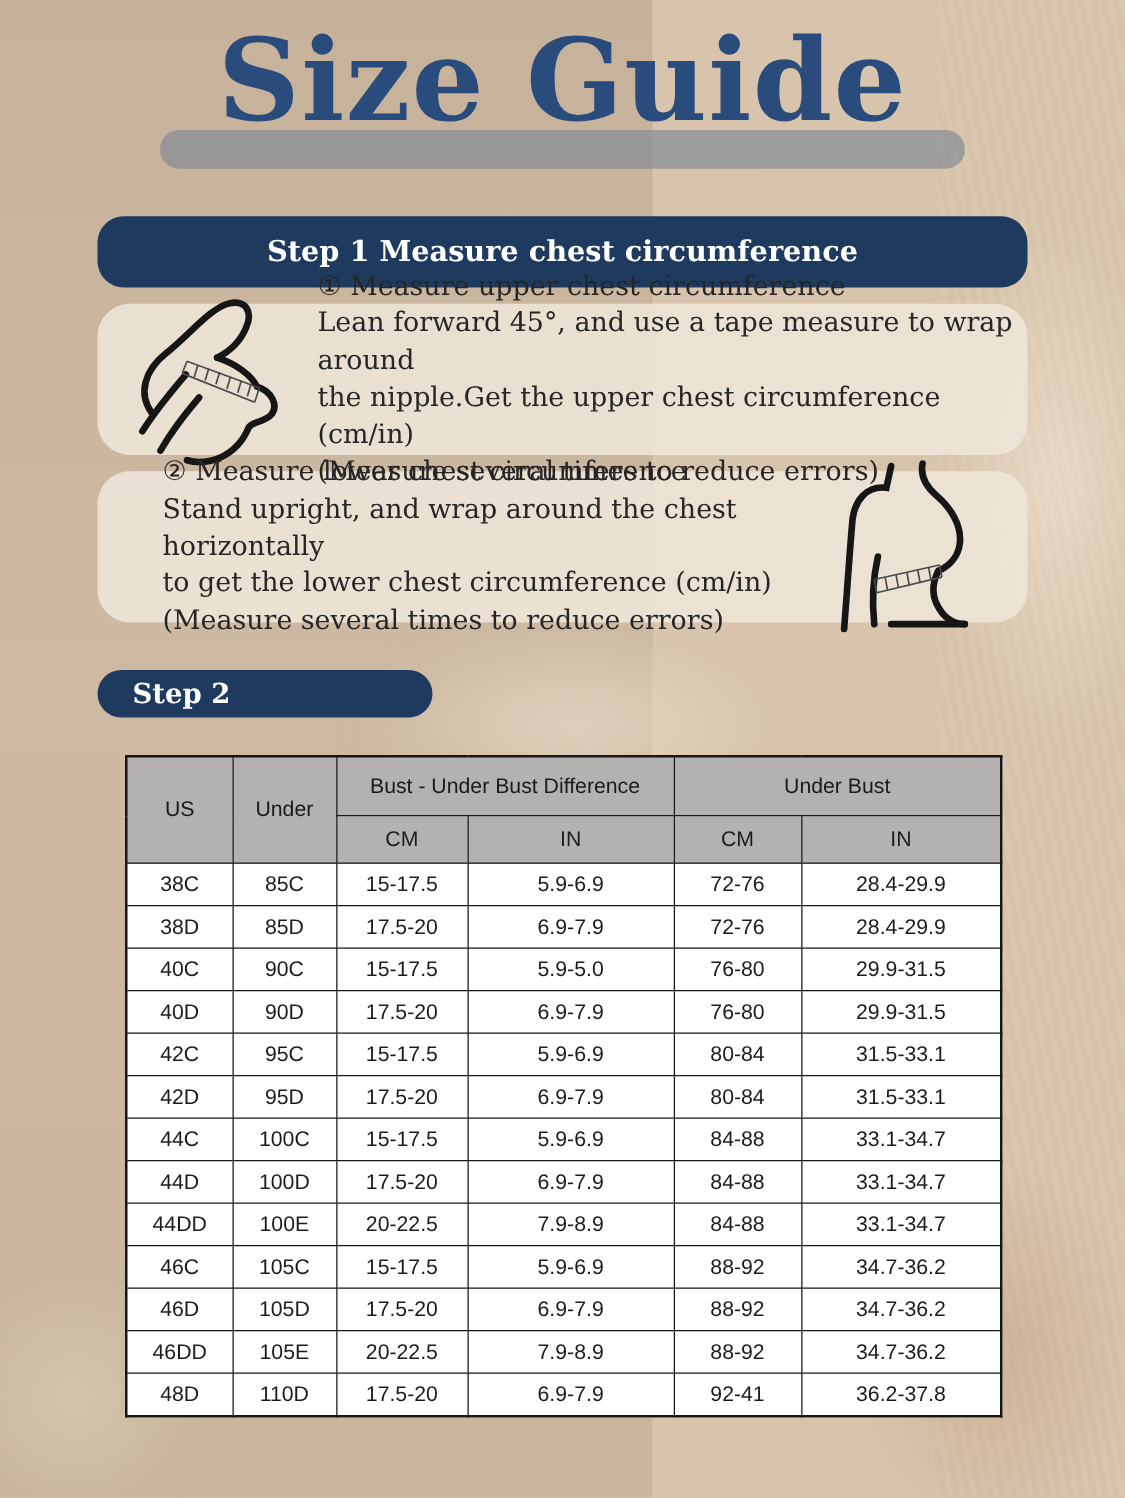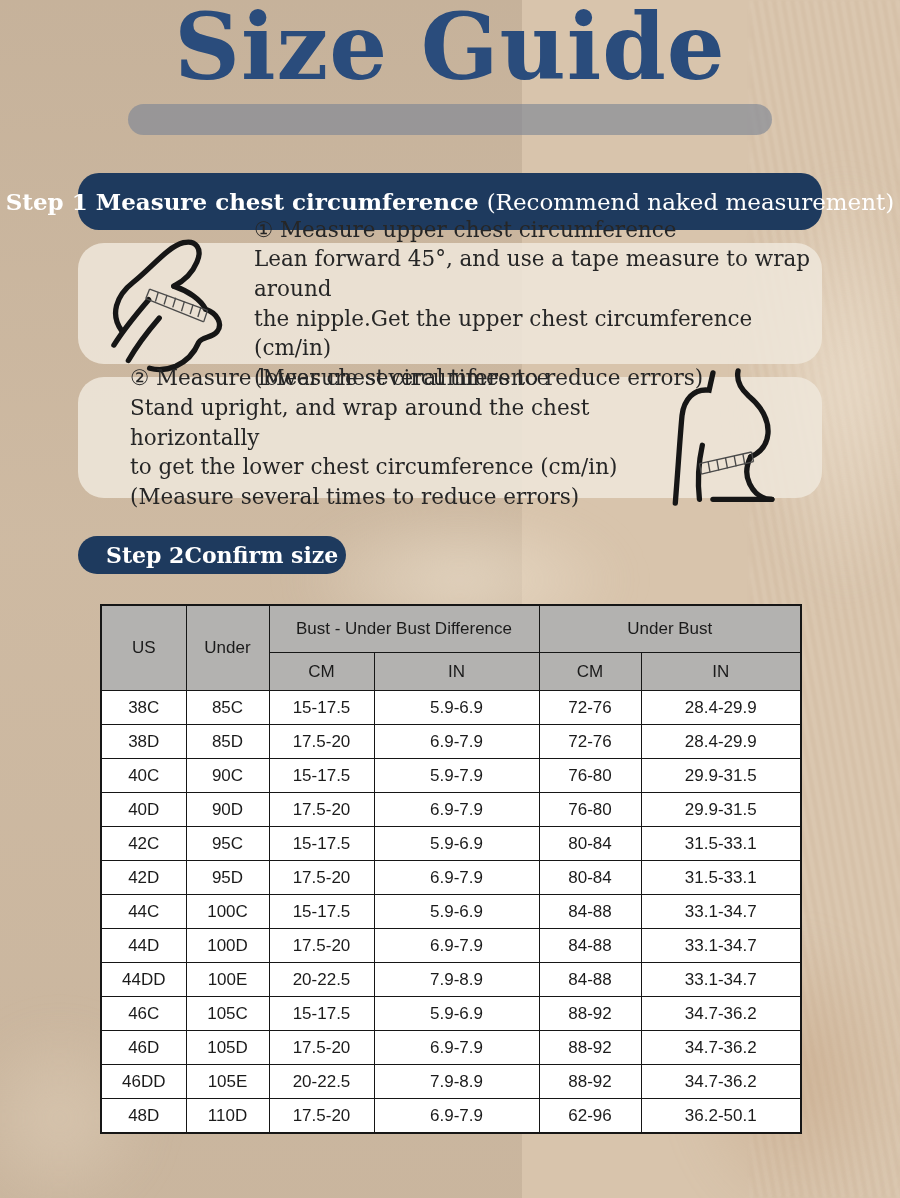--- a/index.html
+++ b/index.html
@@ -30,21 +30,21 @@
 
   .content{position:relative;z-index:2;}
 
   
   .title-wrap{position:relative;height:162px;text-align:center;}
   .title-bar{
     position:absolute;left:128px;right:128px;top:104px;height:31px;border-radius:16px;
     background:rgba(122,133,149,0.62);
   }
   .page-title{
-    position:relative;margin:0;padding-top:0;
+    position:relative;margin:0;padding-top:18px;
     font-size:91px;line-height:1.05;font-weight:bold;letter-spacing:1px;
     color:#2a4c7c;
   }
 
   
   .step1-pill{
     margin:11px 78px 0;height:57px;border-radius:21px;background:#1e3a5e;
     display:flex;align-items:center;justify-content:center;
     color:#ffffff;font-size:23px;white-space:nowrap;
   }
@@ -101,21 +101,20 @@
 
 <div class="content">
 
   <div class="title-wrap">
     <div class="title-bar"></div>
     <h1 class="page-title">Size Guide</h1>
   </div>
 
   <div class="step1-pill">
     <span class="bold">Step 1 Measure chest circumference</span>
-    <span class="reg">(Recommend naked measurement)</span>
   </div>
 
   <div class="info-box box-1">
     <span class="illus">
       <svg width="150" height="140" viewBox="0 0 150 145" fill="none">
         <g stroke="#161616" stroke-width="5.5" stroke-linecap="round" fill="none">
           <path d="M28 100 C 16 84, 22 64, 40 50 C 60 34, 76 13, 92 9 C 105 6, 112 15, 106 29 C 101 41, 92 49, 82 54"></path>
           <path d="M82 54 C 97 59, 110 68, 115 78 C 127 82, 133 93, 127 101 C 121 108, 112 106, 108 112 C 103 124, 95 132, 84 137 C 74 141, 64 141, 57 139"></path>
           <path d="M56 68 C 44 82, 30 99, 20 115"></path>
           <path d="M67 87 C 55 101, 43 117, 35 131"></path>
@@ -164,21 +163,20 @@
             <path d="M75 93 L77 104"></path>
           <path d="M84 91 L86 102"></path>
             <path d="M93 89 L95 100"></path>
         </g>
       </svg>
     </span>
   </div>
 
   <div class="step2-pill">
     <span>Step 2</span>
-    <span>Confirm size</span>
   </div>
 
   <div class="table-wrap">
     <table class="size-table">
       <colgroup>
         <col style="width:85px">
           <col style="width:83px">
           <col style="width:105px">
         <col style="width:165px">
           <col style="width:102px">
@@ -212,21 +210,21 @@
             <td>85D</td>
             <td>17.5-20</td>
             <td>6.9-7.9</td>
             <td>72-76</td>
             <td>28.4-29.9</td>
           </tr>
           <tr>
             <td>40C</td>
             <td>90C</td>
             <td>15-17.5</td>
-            <td>5.9-7.9</td>
+            <td>5.9-5.0</td>
             <td>76-80</td>
             <td>29.9-31.5</td>
           </tr>
           <tr>
             <td>40D</td>
             <td>90D</td>
             <td>17.5-20</td>
             <td>6.9-7.9</td>
             <td>76-80</td>
             <td>29.9-31.5</td>
@@ -293,20 +291,20 @@
             <td>20-22.5</td>
             <td>7.9-8.9</td>
             <td>88-92</td>
             <td>34.7-36.2</td>
           </tr>
           <tr>
             <td>48D</td>
             <td>110D</td>
             <td>17.5-20</td>
             <td>6.9-7.9</td>
-            <td>62-96</td>
-            <td>36.2-50.1</td>
+            <td>92-41</td>
+            <td>36.2-37.8</td>
           </tr>
         </tbody>
     </table>
   </div>
 
 </div>
 
 </body></html>

